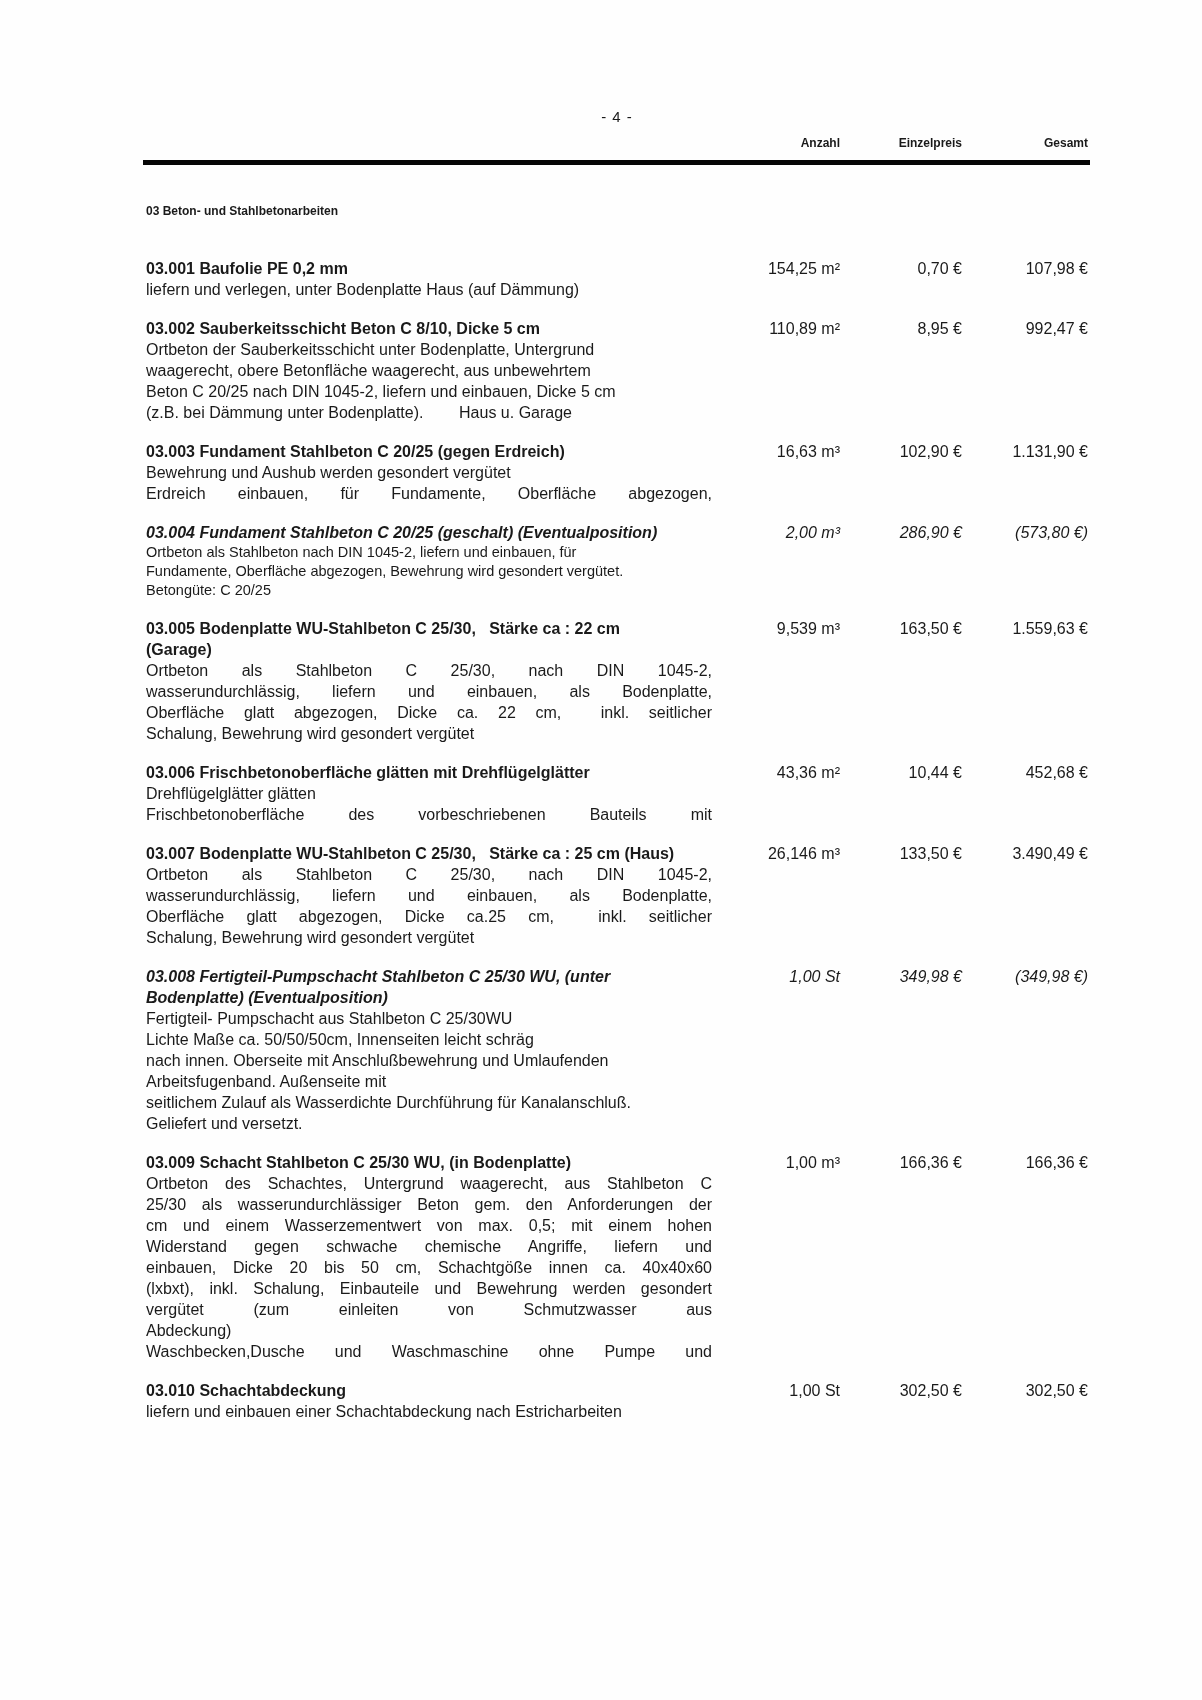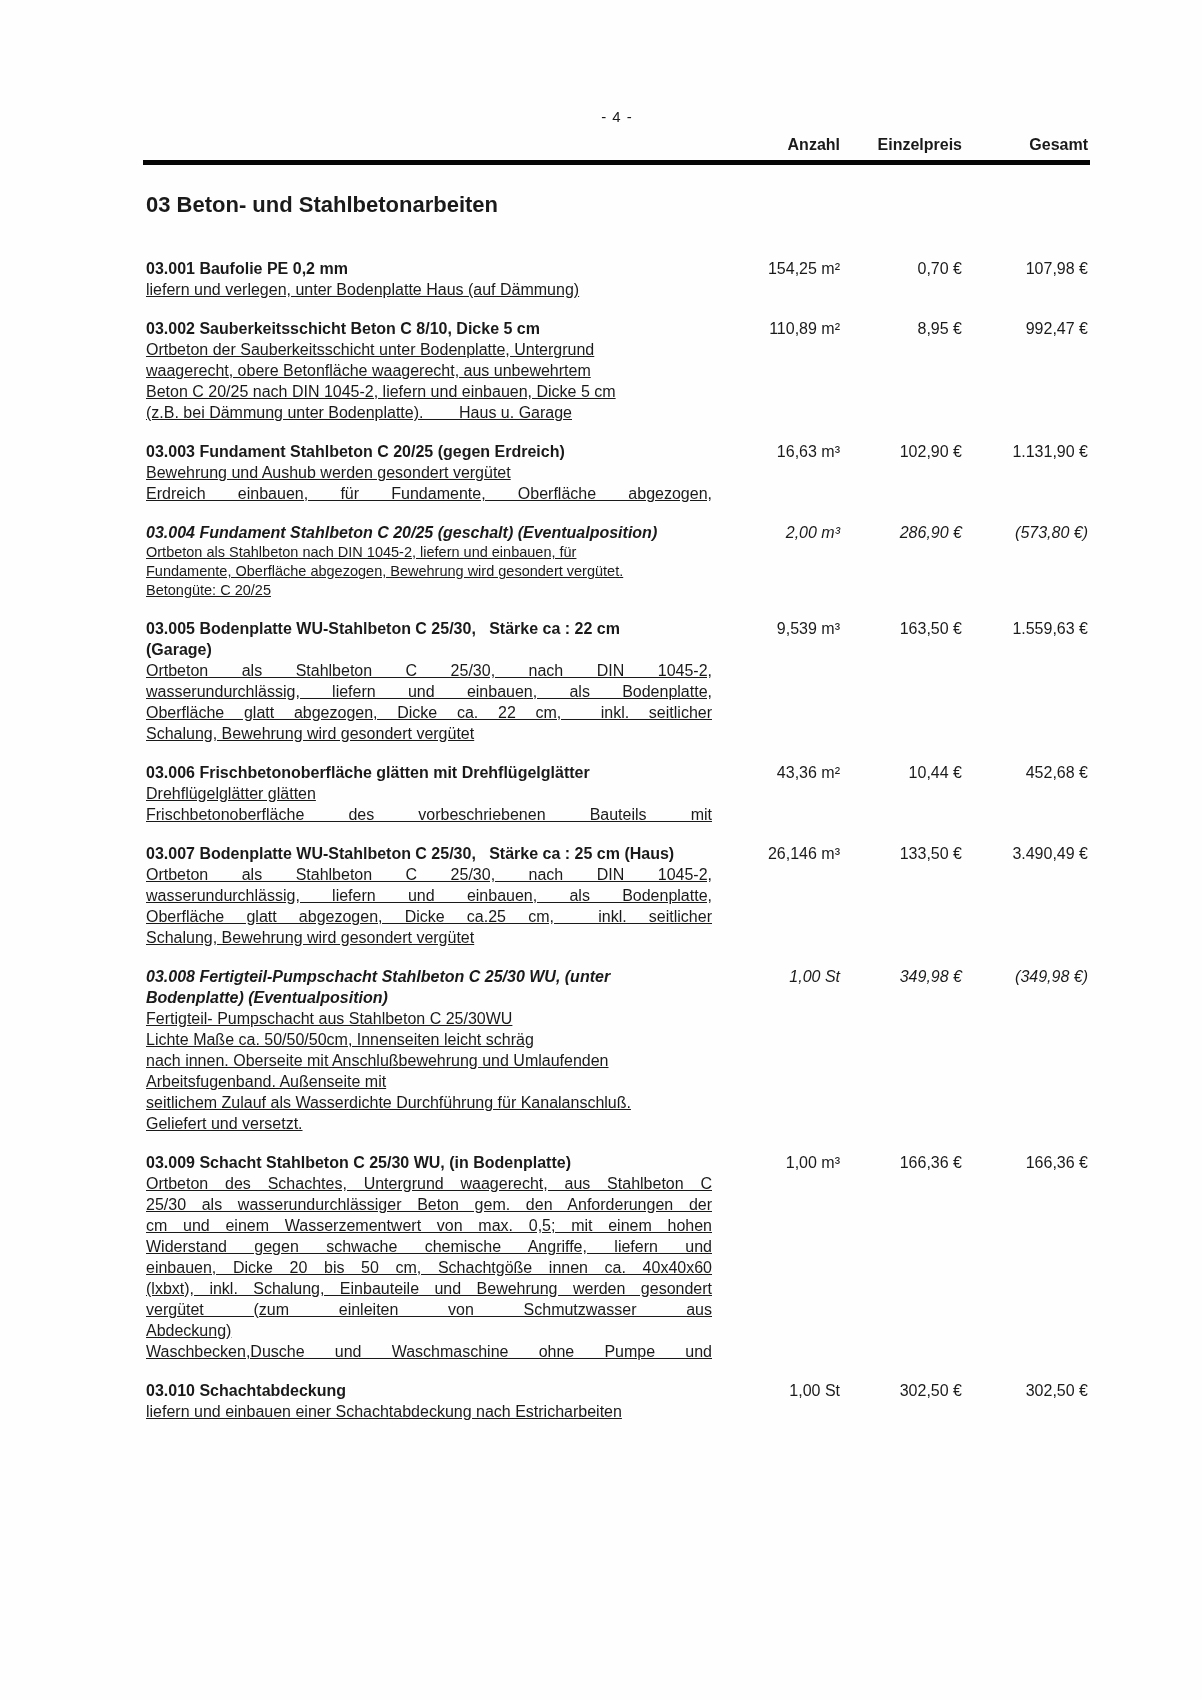--- a/index.html
+++ b/index.html
@@ -14,44 +14,44 @@
   .page { position:absolute; inset:0; background:#fefefe; overflow:hidden; }
 
   .page-number {
     position:absolute; top:108px; left:146px; width:942px;
     text-align:center; font-size:15px; letter-spacing:1px;
   }
 
   .cols-header {
     position:absolute; top:136px; left:146px; width:942px;
     display:grid; grid-template-columns:575px 119px 122px 126px;
-    font-weight:bold; font-size:16px;
+    font-weight:bold; font-size:12px;
   }
   .cols-header .col { text-align:right; white-space:nowrap; }
 
   .rule {
     position:absolute; top:160px; left:143px; width:947px; height:5px;
     background:#060606;
   }
 
   .section-title {
-    position:absolute; top:192px; left:146px;
-    font-weight:bold; font-size:22px; white-space:nowrap;
+    position:absolute; top:204px; left:146px;
+    font-weight:bold; font-size:12px; white-space:nowrap;
   }
 
   .items {
     position:absolute; top:258px; left:146px; width:942px;
     font-size:16px; line-height:21px;
   }
   .item {
     display:grid; grid-template-columns:575px 119px 122px 126px;
     align-items:start; margin-bottom:18px;
   }
   .item .title { font-weight:bold; white-space:nowrap; }
-  .item .bl { width:566px;text-decoration:underline; }
+  .item .bl { width:566px; }
   .item .bl.j { text-align:justify; text-align-last:justify; }
   .item .num { text-align:right; white-space:nowrap; }
   .item.small .bl { font-size:14.5px; line-height:19px; }
   .item.eventual .title, .item.eventual .num { font-style:italic; }
 </style>
 </head>
 <body>
 
 <div class="page">
 

